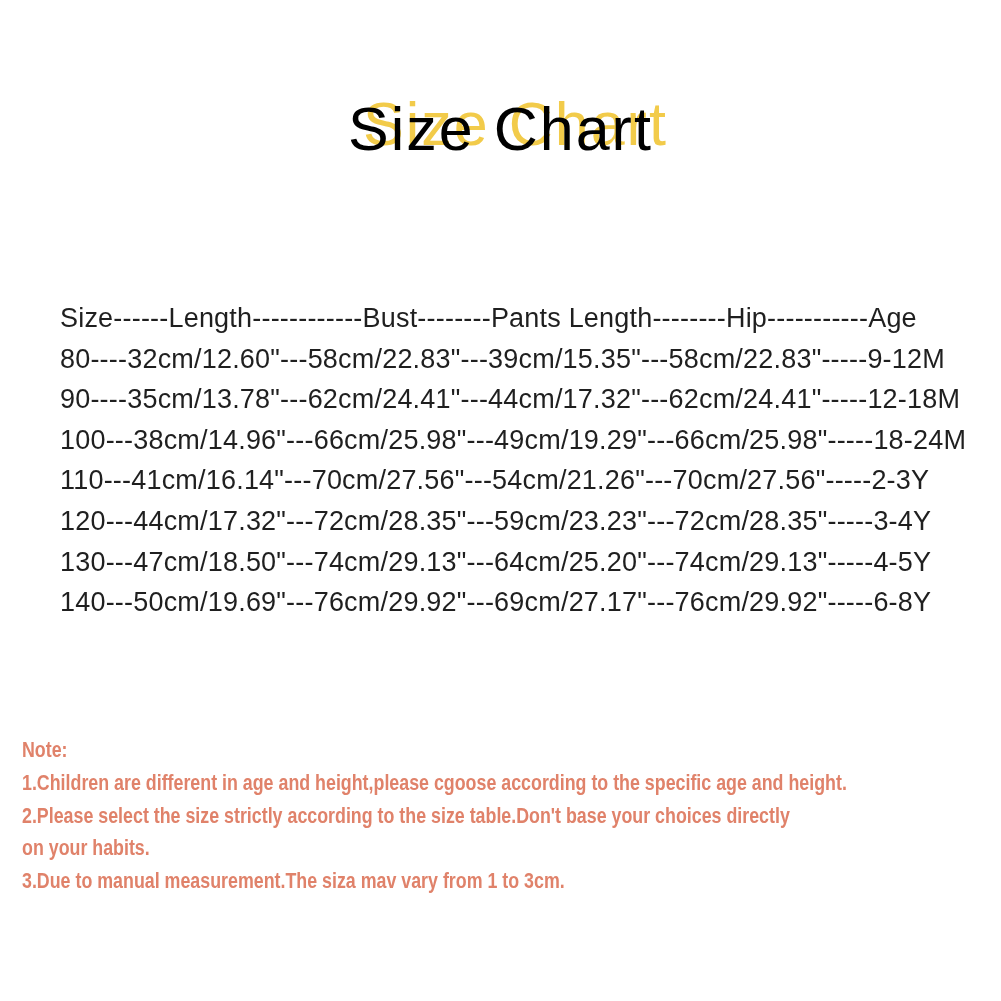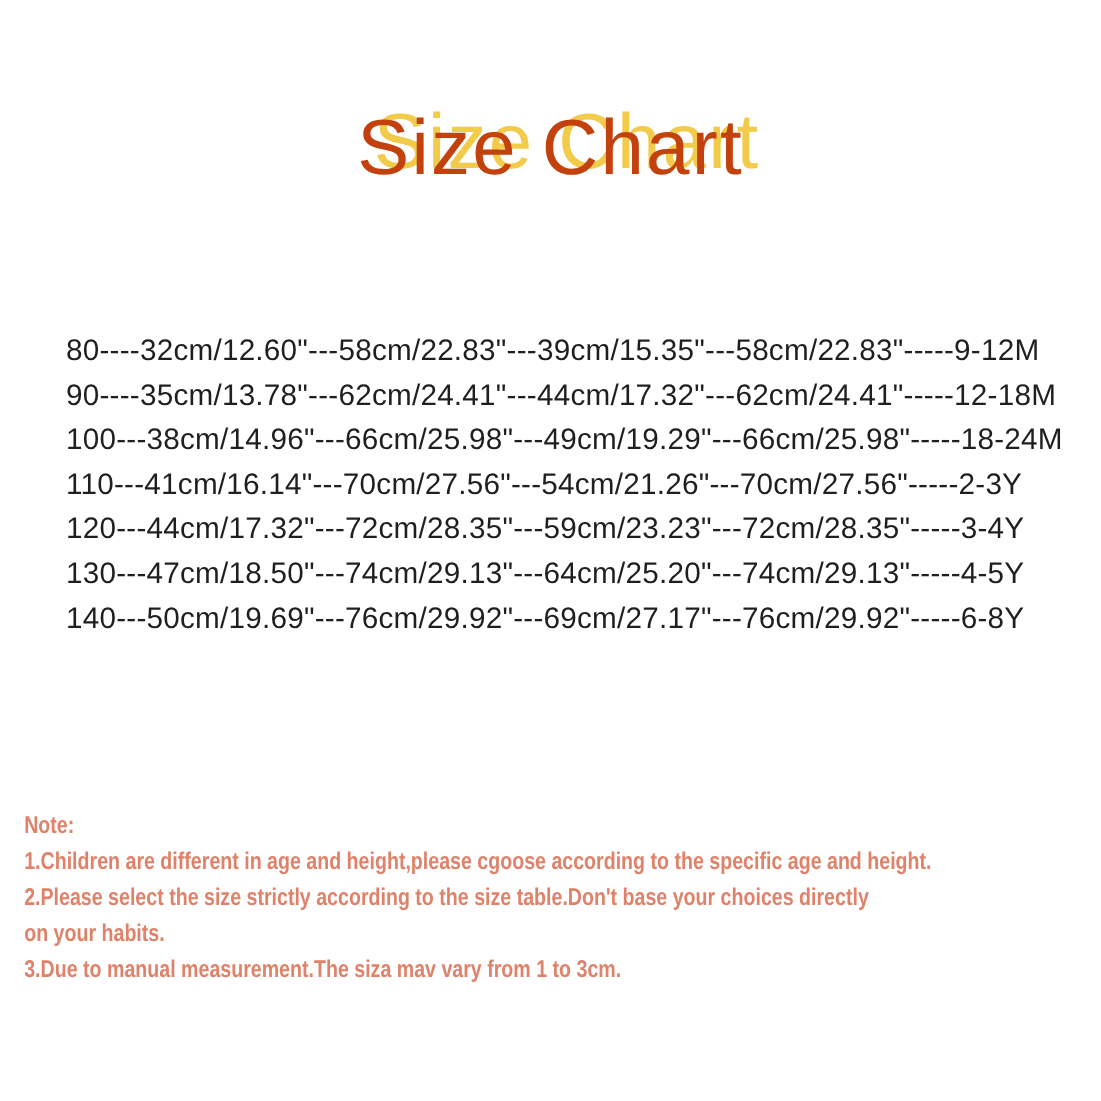--- a/index.html
+++ b/index.html
@@ -9,23 +9,23 @@
     background: #ffffff;
     font-family: "Liberation Sans", sans-serif;
     overflow: hidden;
   }
   .page-title {
     position: absolute;
     top: 94px;
     left: 0;
     width: 100%;
     text-align: center;
-    font-size: 71px;
+    font-size: 61px;
     font-weight: 400;
-    color: #c2410c;
+    color: #000000;
     letter-spacing: 2px;
     text-shadow: 15px -5px 0 #f2cb4a;
   }
   .size-table {
     position: absolute;
     top: 298px;
     left: 60px;
     font-size: 27px;
     line-height: 40.6px;
     color: #1f1f1f;
@@ -45,20 +45,21 @@
     transform: scaleX(0.81);
     transform-origin: 0 0;
   }
 </style>
 </head>
 <body>
 
 <h1 class="page-title">Size Chart</h1>
 
 <div class="size-table">
+  <div class="row">Size------Length------------Bust--------Pants Length--------Hip-----------Age</div>
   <div class="row">80----32cm/12.60"---58cm/22.83"---39cm/15.35"---58cm/22.83"-----9-12M</div>
   <div class="row">90----35cm/13.78"---62cm/24.41"---44cm/17.32"---62cm/24.41"-----12-18M</div>
   <div class="row">100---38cm/14.96"---66cm/25.98"---49cm/19.29"---66cm/25.98"-----18-24M</div>
   <div class="row">110---41cm/16.14"---70cm/27.56"---54cm/21.26"---70cm/27.56"-----2-3Y</div>
   <div class="row">120---44cm/17.32"---72cm/28.35"---59cm/23.23"---72cm/28.35"-----3-4Y</div>
   <div class="row">130---47cm/18.50"---74cm/29.13"---64cm/25.20"---74cm/29.13"-----4-5Y</div>
   <div class="row">140---50cm/19.69"---76cm/29.92"---69cm/27.17"---76cm/29.92"-----6-8Y</div>
 </div>
 
 <div class="notes">

